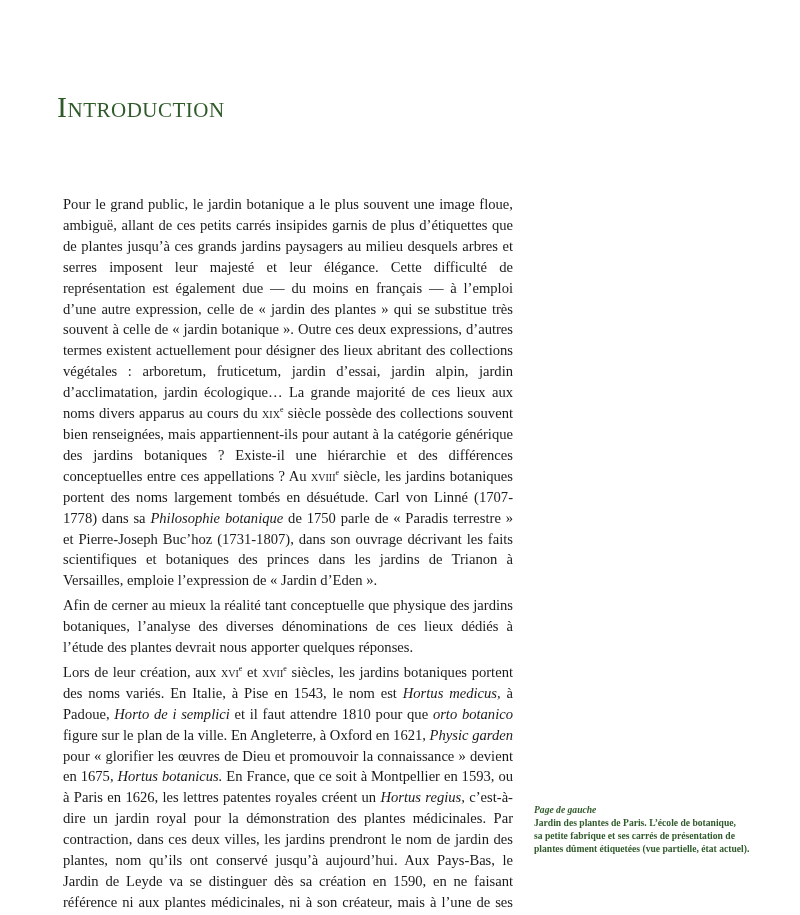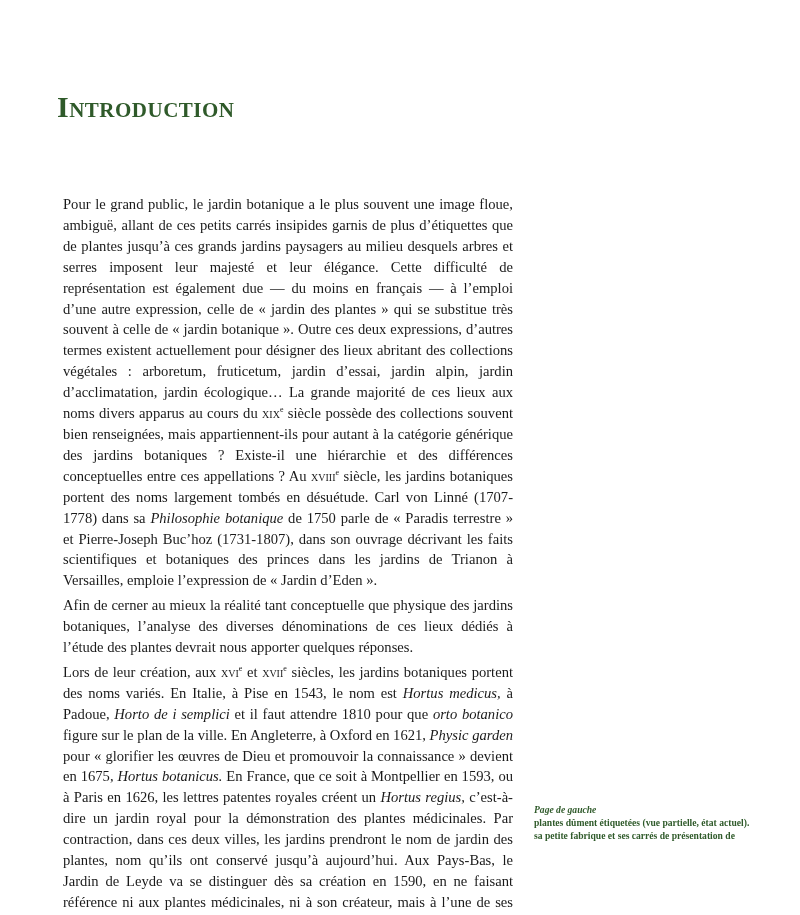--- a/index.html
+++ b/index.html
@@ -14,21 +14,21 @@
       overflow: hidden;
       font-family: "Liberation Serif", "DejaVu Serif", serif;
       color: #1a1a1a;
     }
     .page-title {
       position: absolute;
       left: 57px;
       top: 92px;
       margin: 0;
       font-family: "Liberation Serif", "DejaVu Serif", serif;
-      font-weight: bold;
+      font-weight: normal;
       font-size: 30px;
       letter-spacing: 0.5px;
       color: #2f5a2a;
       font-variant: small-caps;
       line-height: 1;
     }
     .body-text {
       position: absolute;
       left: 59px;
       top: 190px;
@@ -77,15 +77,16 @@
 <h1 class="page-title">Introduction</h1>
 
 <div class="body-text">
   <p><span>Pour le grand public, le jardin botanique a le plus souvent une image floue, ambiguë, allant de ces petits carrés insipides garnis de plus d’étiquettes que de plantes jusqu’à ces grands jardins paysagers au milieu desquels arbres et serres imposent leur majesté et leur élégance. Cette difficulté de représentation est également due — du moins en français — à l’emploi d’une autre expression, celle de « jardin des plantes » qui se substitue très souvent à celle de « jardin botanique ». Outre ces deux expressions, d’autres termes existent actuellement pour désigner des lieux abritant des collections végétales : arboretum, frutice­tum, jardin d’essai, jardin alpin, jardin d’acclimatation, jardin écologique… La grande majorité de ces lieux aux noms divers apparus au cours du </span><span class="sc">xix</span><span class="sup">e</span><span> siècle possède des collections souvent bien renseignées, mais appartiennent-ils pour autant à la catégorie générique des jardins botaniques ? Existe-il une hiérarchie et des différences conceptuelles entre ces appellations ? Au </span><span class="sc">xviii</span><span class="sup">e</span><span> siècle, les jardins botaniques portent des noms largement tombés en désuétude. Carl von Linné (1707-1778) dans sa </span><em>Philosophie botanique</em><span> de 1750 parle de « Paradis terrestre » et Pierre-Joseph Buc’hoz (1731-1807), dans son ouvrage décrivant les faits scientifiques et botaniques des princes dans les jardins de Trianon à Versailles, emploie l’expression de « Jardin d’Eden ».</span></p>
   <p>Afin de cerner au mieux la réalité tant conceptuelle que physique des jardins botaniques, l’analyse des diverses dénominations de ces lieux dédiés à l’étude des plantes devrait nous apporter quelques réponses.</p>
   <p><span>Lors de leur création, aux </span><span class="sc">xvi</span><span class="sup">e</span><span> et </span><span class="sc">xvii</span><span class="sup">e</span><span> siècles, les jardins botaniques portent des noms variés. En Italie, à Pise en 1543, le nom est </span><em>Hortus medicus,</em><span> à Padoue, </span><em>Horto de i semplici</em><span> et il faut attendre 1810 pour que </span><em>orto botanico</em><span> figure sur le plan de la ville. En Angleterre, à Oxford en 1621, </span><em>Physic garden</em><span> pour « glorifier les œuvres de Dieu et promouvoir la connaissance » devient en 1675, </span><em>Hortus botanicus.</em><span> En France, que ce soit à Montpellier en 1593, ou à Paris en 1626, les lettres patentes royales créent un </span><em>Hortus regius,</em><span> c’est-à-dire un jardin royal pour la démonstration des plantes médicinales. Par contraction, dans ces deux villes, les jardins pren­dront le nom de jardin des plantes, nom qu’ils ont conservé jusqu’à aujourd’hui. Aux Pays-Bas, le Jardin de Leyde va se distinguer dès sa création en 1590, en ne faisant référence ni aux plantes médicinales, ni à son créateur, mais à l’une de ses fonctions comme </span><em>Hortus publicus.</em><span> C’est au cours du </span><span class="sc">xviii</span><span class="sup">e</span><span> siècle que pratique­ment tous les jardins, anciens et nouveaux, seront dénommés jardin botanique comme celui de Madrid en 1755 avec la création du </span></p>
 </div>
 
 <div class="caption">
   <span class="caption-heading">Page de gauche</span>
+  <span class="caption-line">Jardin des plantes de Paris. L’école de botanique,</span>
+  <span class="caption-line">sa petite fabrique et ses carrés de présentation de</span>
   <span class="caption-line">plantes dûment étiquetées (vue partielle, état actuel).</span>
-  <span class="caption-line">sa petite fabrique et ses carrés de présentation de</span>
 </div>
 
 </body></html>

